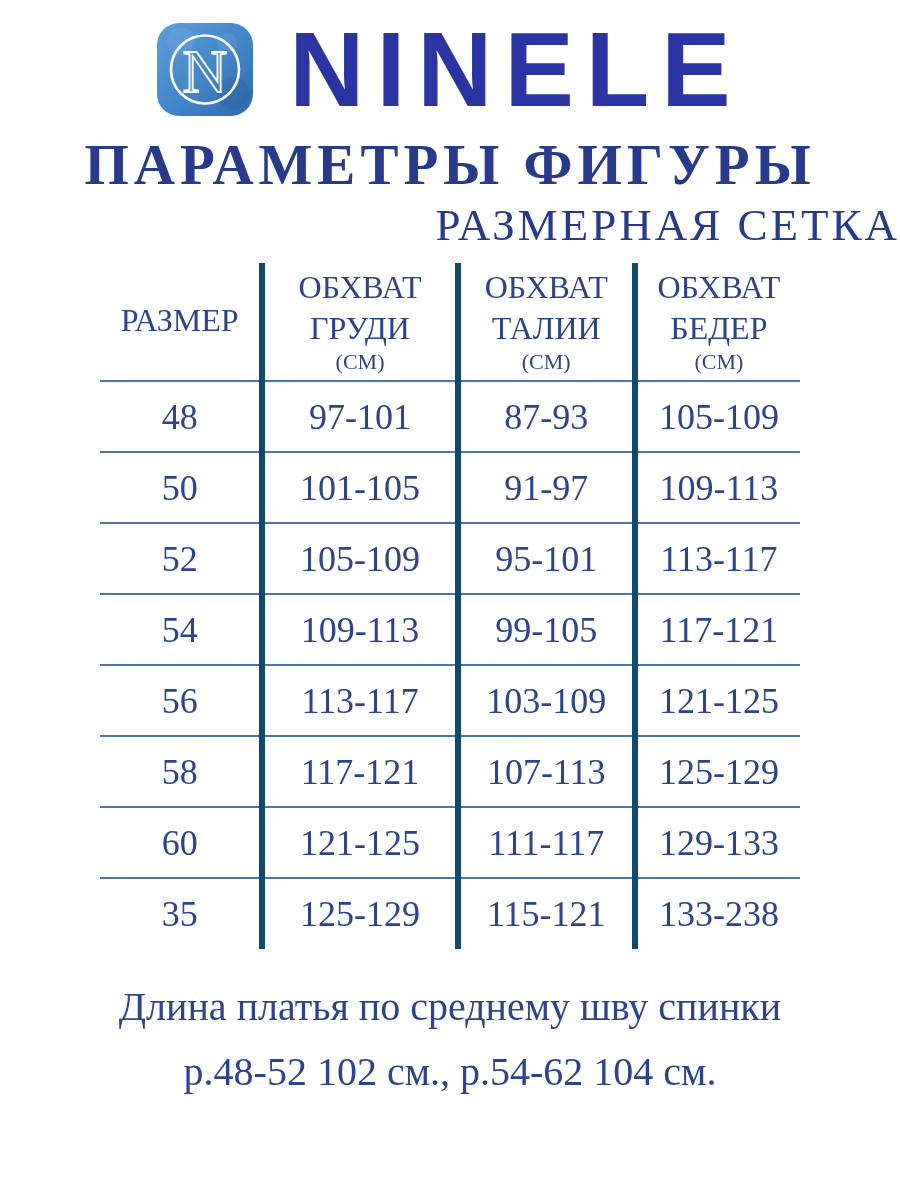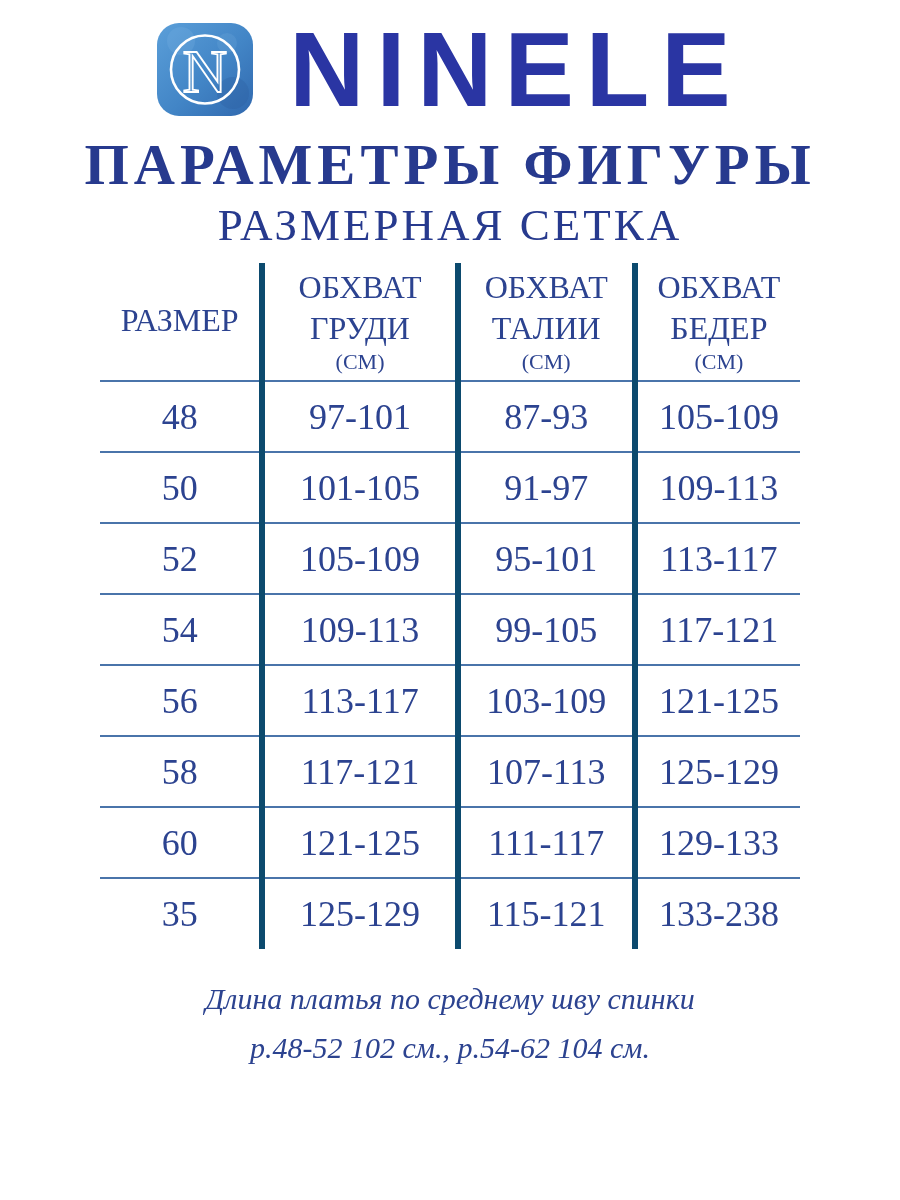--- a/index.html
+++ b/index.html
@@ -38,21 +38,21 @@
   .page-title {
     margin-top: 14px;
     text-align: center;
     font-weight: bold;
     font-size: 57px;
     letter-spacing: 5px;
     color: #273a8e;
   }
   .page-subtitle {
     margin-top: 2px;
-    text-align: center;
+    text-align: right;
     font-weight: normal;
     font-size: 45px;
     letter-spacing: 3px;
     color: #273a8e;
   }
 
   
   table.size-table {
     width: 700px;
     margin: 12px auto 0 auto;
@@ -90,23 +90,22 @@
     border-bottom: 2px solid #4a74aa;
     height: 71px;
     font-size: 36px;
   }
   .size-table tbody tr:last-child td { border-bottom: none; }
 
   
   .footer-note {
     margin-top: 26px;
     text-align: center;
-    font-size: 30px;
+    font-size: 40px;
     color: #2c4390;
-    font-style: italic;
   }
   .footer-note .line { line-height: 1.62; }
 </style>
 </head>
 <body>
 
 <div class="page">
 
   <div class="logo-row">
     <svg class="logo-icon" viewBox="0 0 96 93" xmlns="http://www.w3.org/2000/svg" aria-hidden="true">

